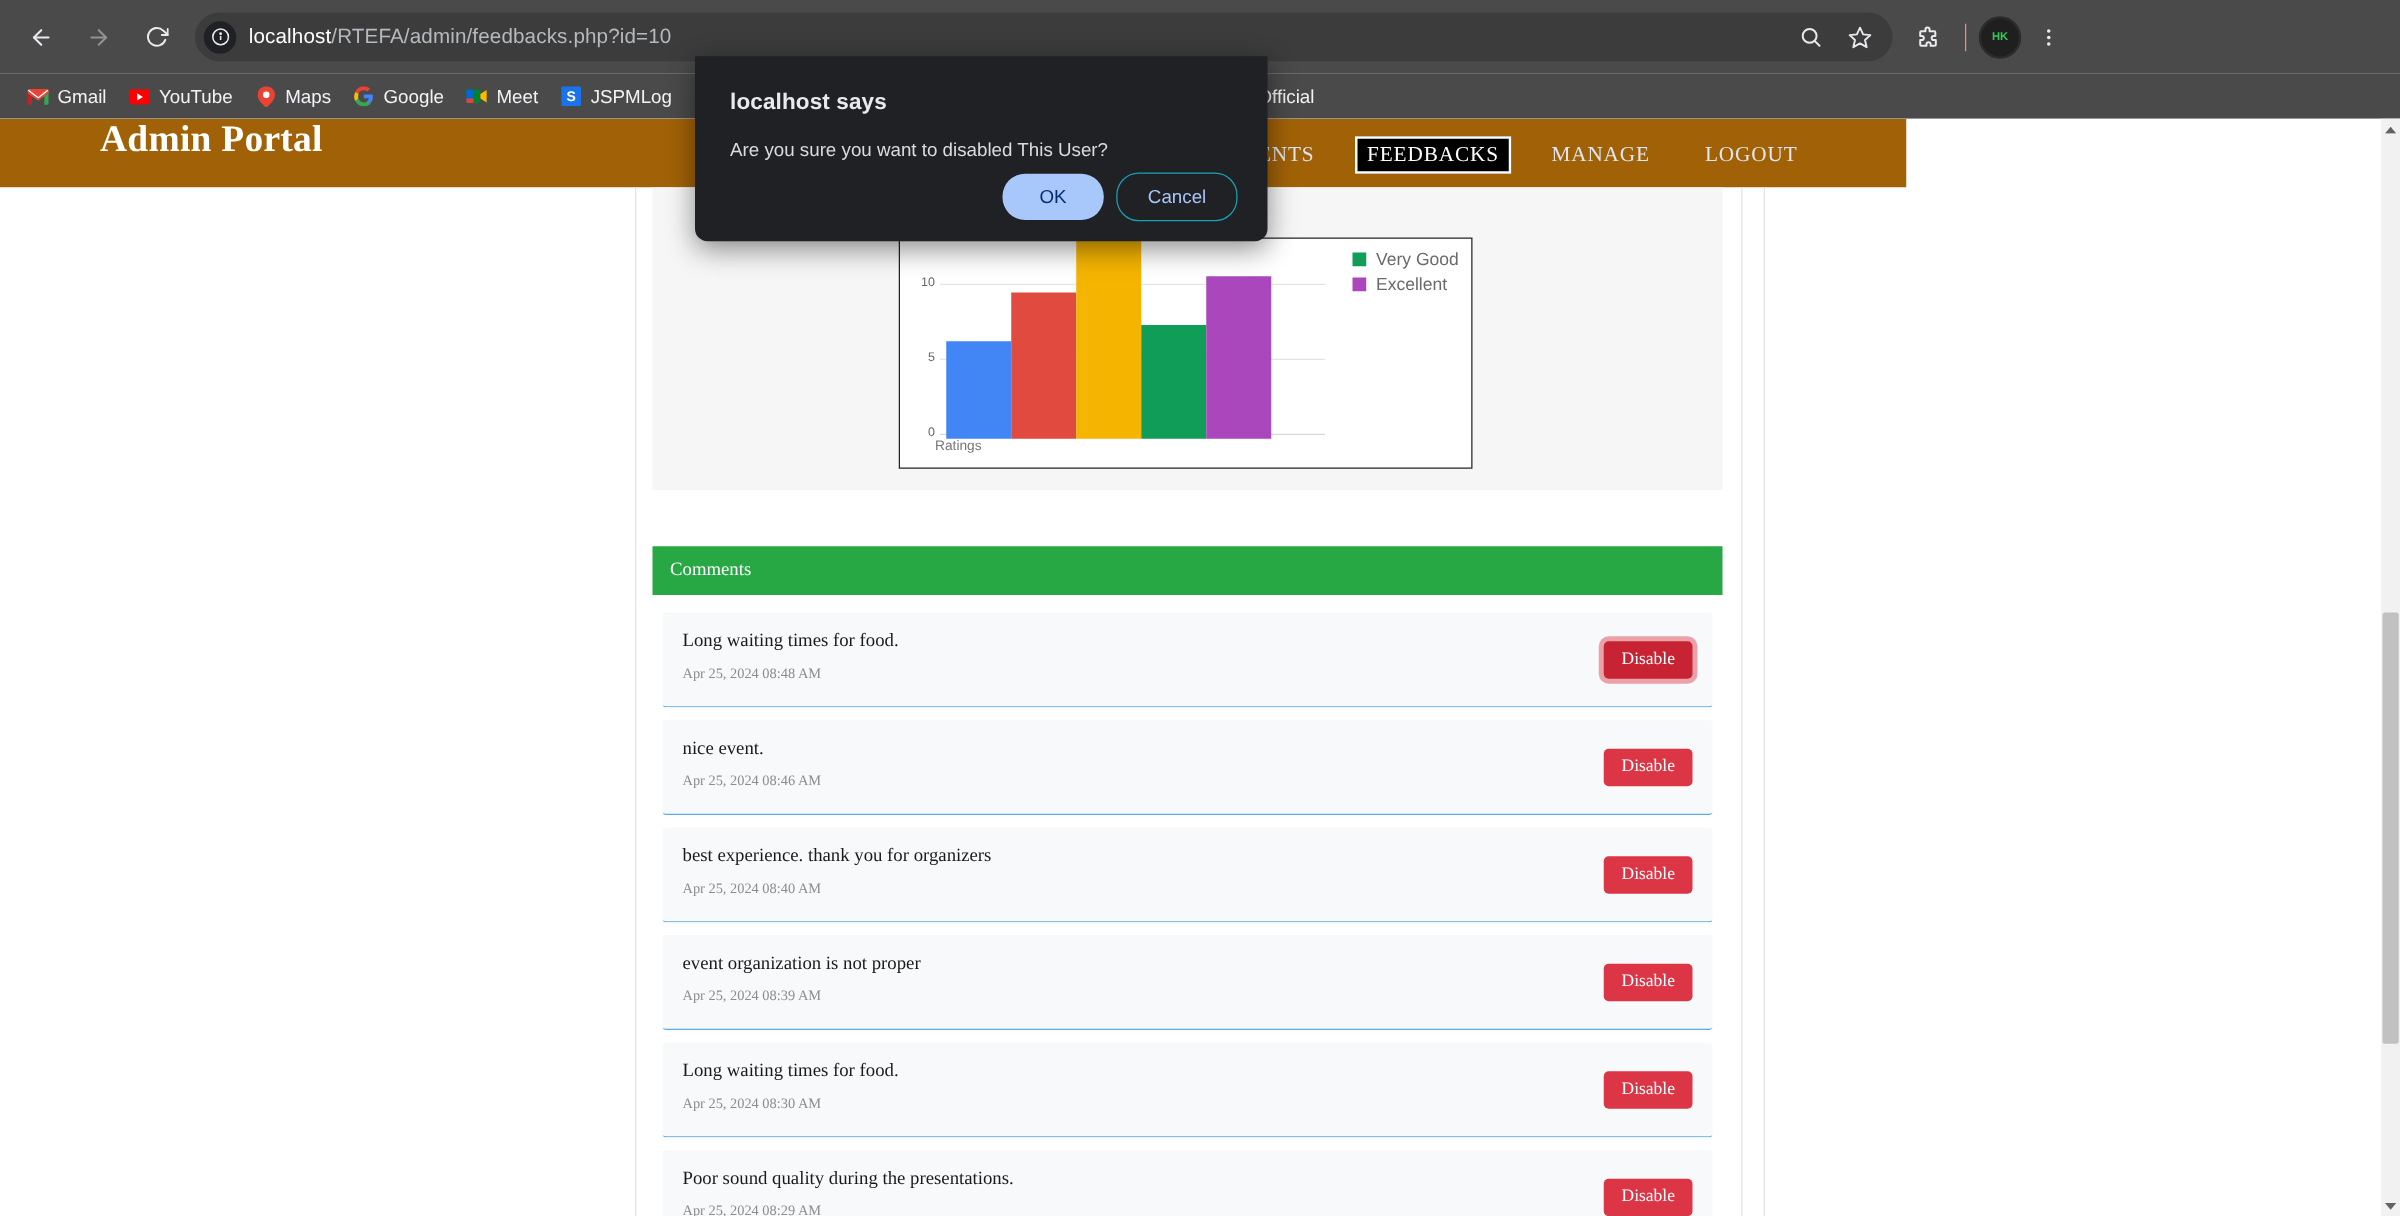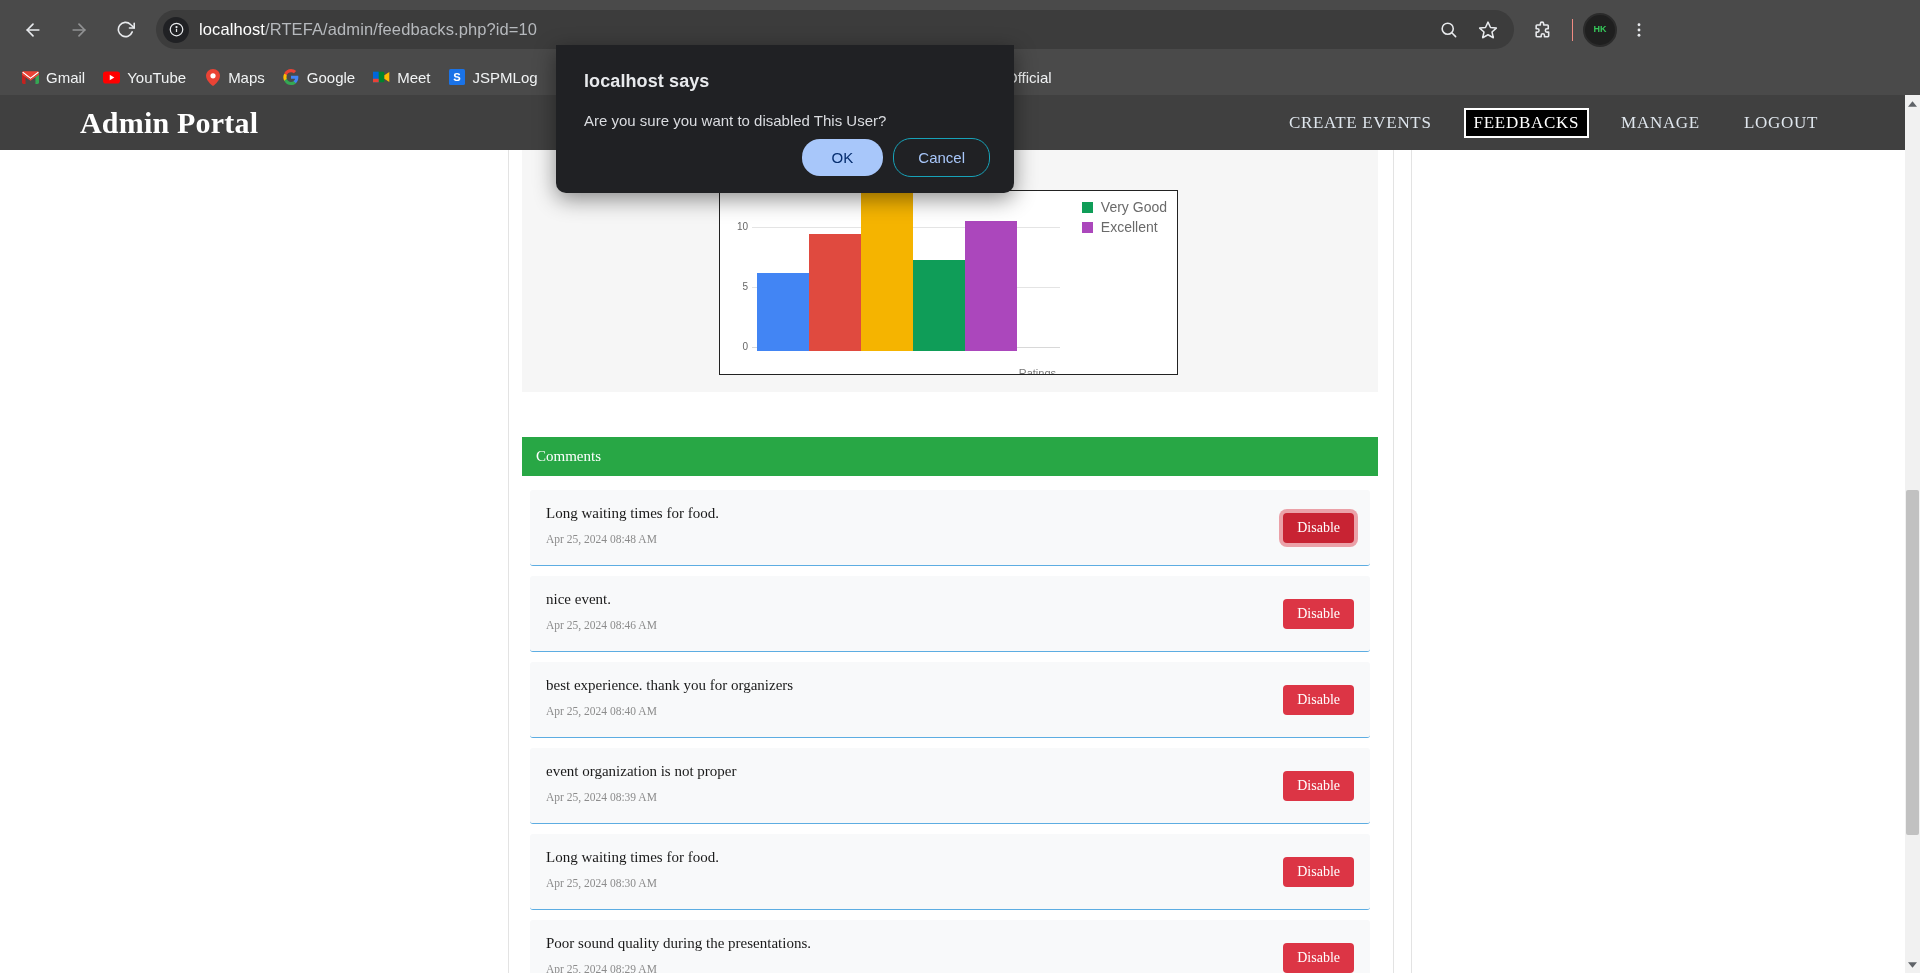--- a/index.html
+++ b/index.html
@@ -82,23 +82,23 @@
   }
   .bm-ico { width: 17px; height: 17px; display: flex; align-items: center; justify-content: center; flex: 0 0 auto;}
 
   
   .viewport {
     position: absolute; left: 0; top: 95px; width: 1920px; height: 878px;
     background: #ffffff; overflow: hidden;
   }
 
   .navbar {
-    position: absolute; left: 0; top: 0; width: 1905px; height: 55px;
-    background: #404040;
-    display: flex; align-items: center;
+    position: absolute; left: 0; top: 0; width: 1525px; height: 55px;
+    background: #a16207;
+    display: flex; align-items: flex-start;
   }
   .brand {
     font-family: "Liberation Serif", serif;
     font-weight: bold; font-size: 30px; color: #ffffff;
     margin-left: 80px; letter-spacing: 0.2px;
   }
   .navlinks {
     margin-left: auto; display: flex; align-items: center; gap: 0px; padding-right: 65px;
   }
   .navlink {
@@ -145,22 +145,22 @@
   }
   .axis-base {
     position: absolute; left: 22px; right: 0px; height: 1px; background: #d8d8d8;
   }
   .bars {
     position: absolute; left: 27px; bottom: 0px; height: 156px;
     display: flex; align-items: flex-end; gap: 0px;
   }
   .bar { width: 52px; }
   .xlabel {
-    position: absolute; left: 36px; width: 290px; text-align: right;
-    font-size: 11px; color: #777; margin-top: 16px;
+    position: absolute; left: 18px; width: 290px; text-align: left;
+    font-size: 11px; color: #777;
   }
   .legend {
     position: absolute; right: 10px; top: 8px;
     display: flex; flex-direction: column; gap: 4px;
   }
   .legend-row { display: flex; align-items: center; gap: 8px; }
   .legend-swatch { width: 11px; height: 11px; flex: 0 0 auto; }
   .legend-label { font-size: 14px; color: #6a6a6a; white-space: nowrap; }
 
   .gap-white { height: 45px; background: #ffffff; }

